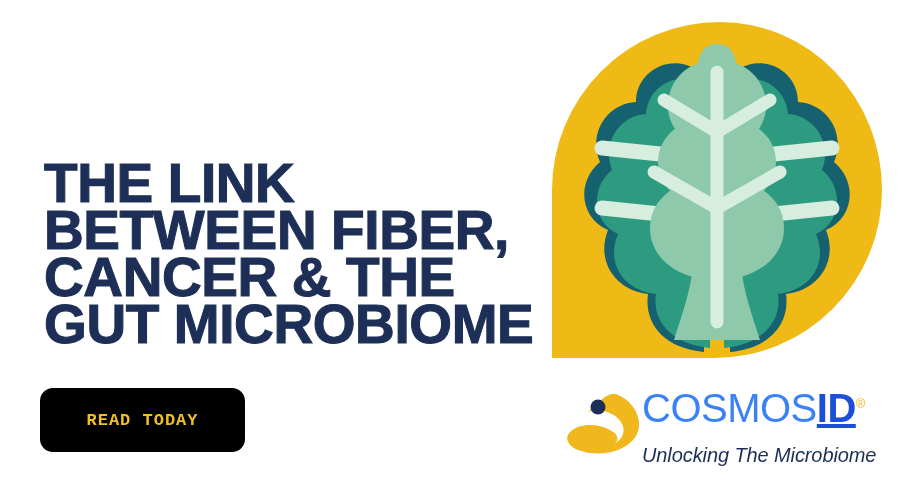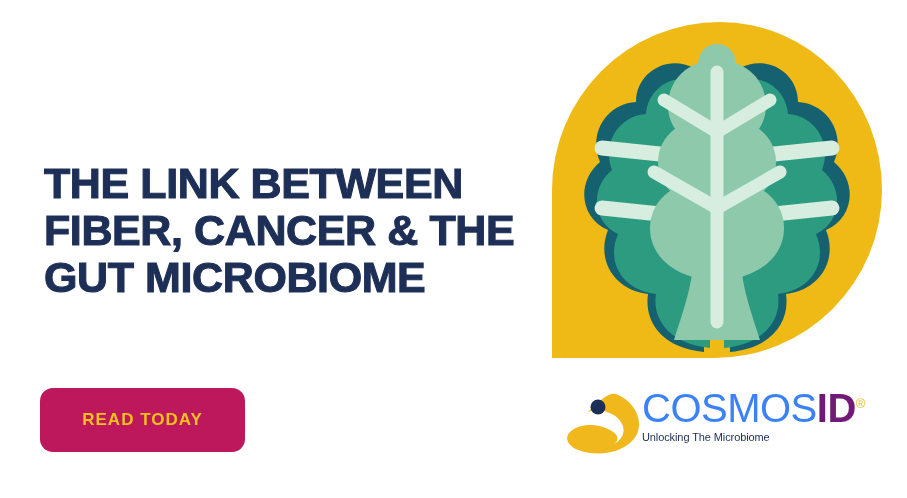--- a/index.html
+++ b/index.html
@@ -21,40 +21,40 @@
 
   
   .headline {
     position: absolute;
     left: 44px;
     top: 160px;
     width: 500px;
     margin: 0;
     color: #1d2f56;
     font-family: "Liberation Sans", sans-serif;
-    font-size: 43px;
+    font-size: 55px;
     line-height: 47px;
     font-weight: bold;
     letter-spacing: -0.4px;
     text-transform: uppercase;
     -webkit-text-stroke: 1.1px #1d2f56;
   }
 
   
   .cta-button {
     position: absolute;
     left: 40px;
     top: 388px;
     width: 205px;
     height: 64px;
     border: none;
     border-radius: 13px;
-    background: #be185d;
+    background: #000000;
     color: #f0c020;
-    font-family: Liberation Sans, sans-serif;
+    font-family: Liberation Mono, monospace;
     font-size: 17px;
     font-weight: bold;
     letter-spacing: 1.0px;
     text-transform: uppercase;
     cursor: pointer;
     padding: 0;
     display: flex;
     align-items: center;
     justify-content: center;
   }
@@ -93,34 +93,35 @@
   }
   .wordmark {
     font-family: "Liberation Sans", sans-serif;
     font-size: 40px;
     font-weight: normal;
     letter-spacing: -0.5px;
     line-height: 44px;
     white-space: nowrap;
   }
   .wordmark .wm-cosmos { color: #3b82f6; }
-  .wordmark .wm-id { color: #701a75; font-weight: bold; }
+  .wordmark .wm-id { color: #1d4ed8; font-weight: bold; text-decoration: underline; }
   .wordmark .wm-reg {
     color: #f0b81c;
     font-size: 13px;
     vertical-align: super;
     line-height: 1;
   }
   .tagline {
-    margin-top: 1px;
+    margin-top: 14px;
     color: #1d2f56;
     font-family: "Liberation Sans", sans-serif;
-    font-size: 11px;
+    font-size: 20px;
     letter-spacing: -0.1px;
     white-space: nowrap;
+    font-style: italic;
   }
 </style>
 </head>
 <body>
 
 <div id="banner">
 
   <h1 class="headline">The Link Between Fiber, Cancer &amp; The Gut Microbiome</h1>
 
   <button class="cta-button">

